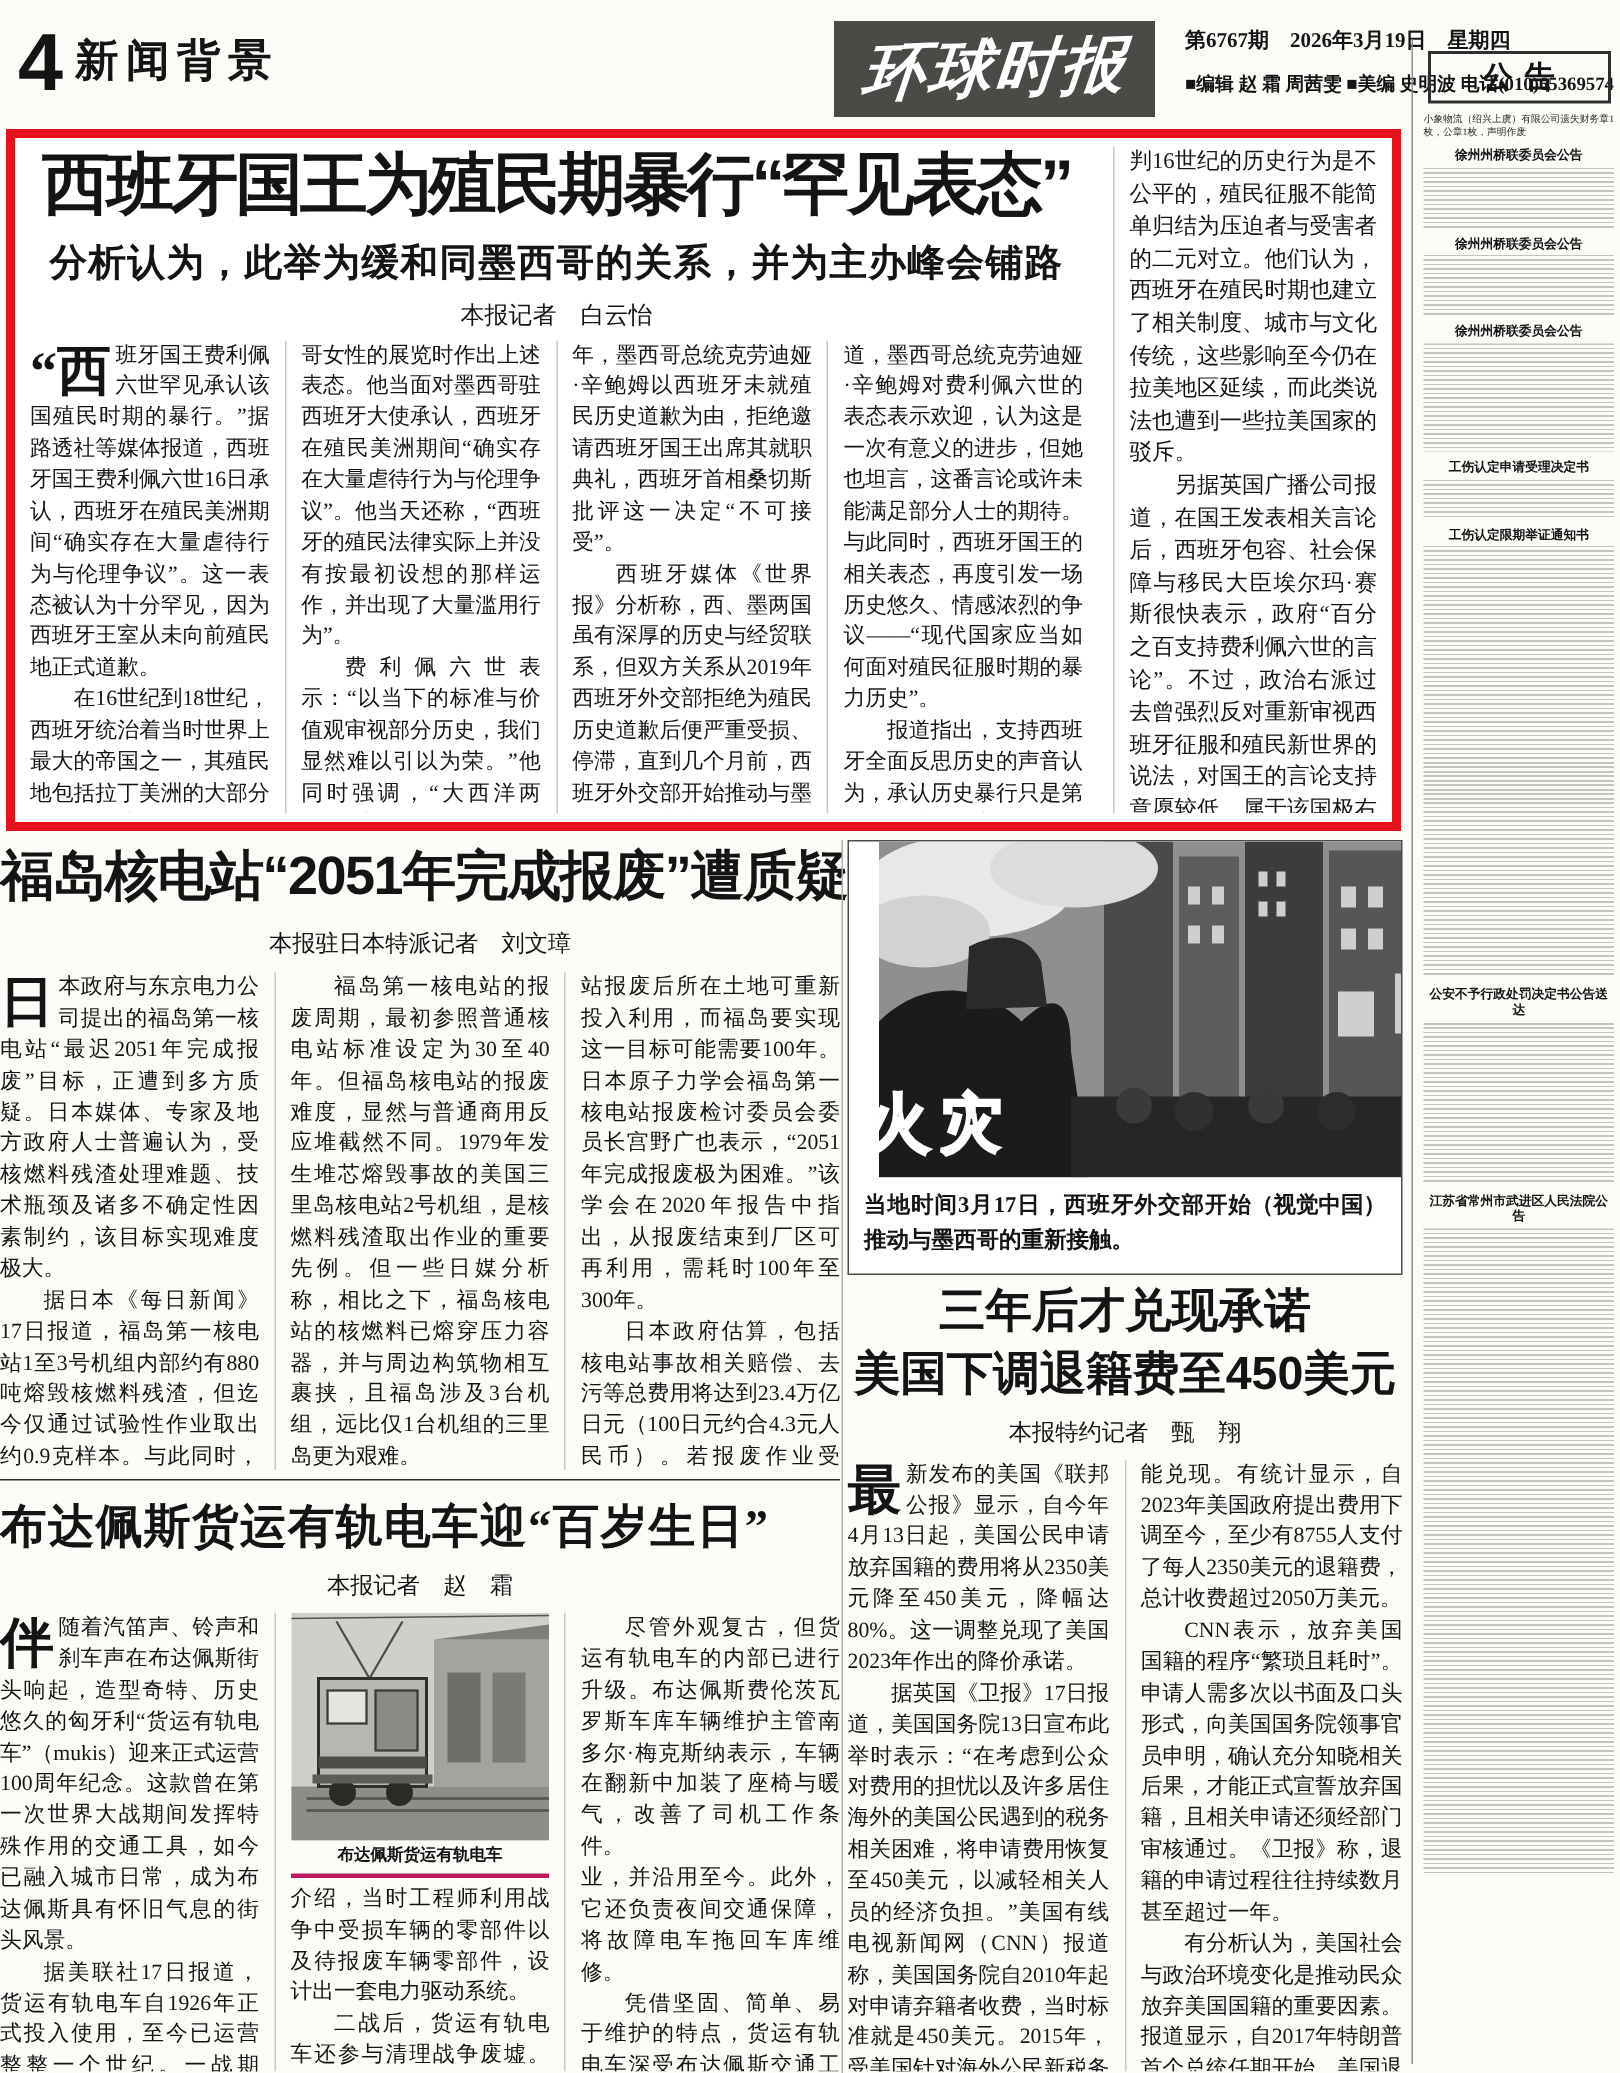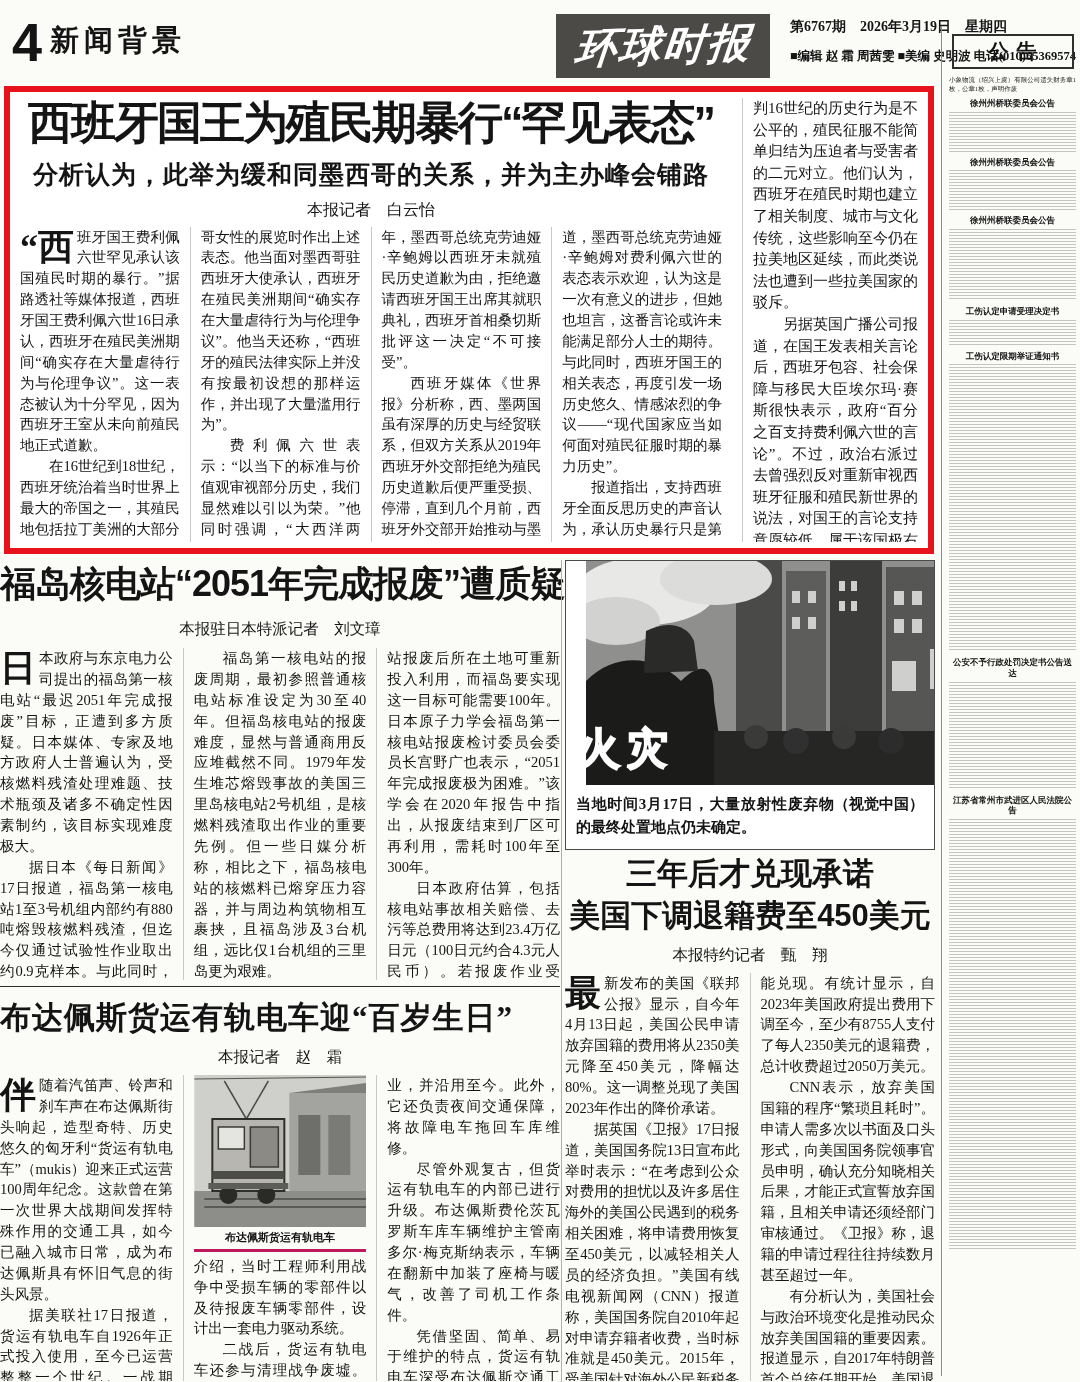--- a/index.html
+++ b/index.html
@@ -175,21 +175,21 @@
       <rect x="128" y="170" width="240" height="54" fill="#262624"></rect>
       <circle cx="170" cy="176" r="12" fill="#3a3a38"></circle>
       <circle cx="210" cy="180" r="13" fill="#303030"></circle>
       <circle cx="258" cy="176" r="12" fill="#3a3a38"></circle>
       <circle cx="305" cy="180" r="13" fill="#2c2c2c"></circle>
     </svg>
     <div class="photo-overlay-title">火灾</div>
   </div>
   <div class="photo-caption">
     <span class="credit">（视觉中国）</span>
-    <span>当地时间3月17日，大量放射性废弃物的最终处置地点仍未确定。</span>
+    <span>当地时间3月17日，西班牙外交部开始推动与墨西哥的重新接触。</span>
   </div>
 </div>
 
 <div class="fee">
   <div class="fee-headline">
     <div>三年后才兑现承诺</div>
     <div>美国下调退籍费至450美元</div>
   </div>
   <div class="fee-byline">本报特约记者　甄　翔</div>
   <div class="cols">
@@ -234,22 +234,22 @@
         <rect x="18" y="96" width="72" height="8" fill="#4c4c48"></rect>
         <circle cx="34" cy="120" r="9" fill="#2a2a26"></circle>
         <circle cx="72" cy="120" r="9" fill="#2a2a26"></circle>
         <rect x="14" y="108" width="80" height="6" fill="#5c5c58"></rect>
       </svg>
       <div class="tram-photo-caption">布达佩斯货运有轨电车</div>
       <p class="article-p cont">介绍，当时工程师利用战争中受损车辆的零部件以及待报废车辆零部件，设计出一套电力驱动系统。</p>
       <p class="article-p">二战后，货运有轨电车还参与清理战争废墟。战后重建完成后，它逐渐融入市民生活，加装除雪机参与清雪作</p>
     </div>
     <div class="col">
+      <p class="article-p">尽管外观复古，但货运有轨电车的内部已进行升级。布达佩斯费伦茨瓦罗斯车库车辆维护主管南多尔·梅克斯纳表示，车辆在翻新中加装了座椅与暖气，改善了司机工作条件。</p>
       <p class="article-p cont">业，并沿用至今。此外，它还负责夜间交通保障，将故障电车拖回车库维修。</p>
-      <p class="article-p">尽管外观复古，但货运有轨电车的内部已进行升级。布达佩斯费伦茨瓦罗斯车库车辆维护主管南多尔·梅克斯纳表示，车辆在翻新中加装了座椅与暖气，改善了司机工作条件。</p>
       <p class="article-p">凭借坚固、简单、易于维护的特点，货运有轨电车深受布达佩斯交通工作者的喜爱。如今，它依靠架空电线供电，穿梭在布达佩斯密集的有轨电车网络中，也成为吸引游客的独特城市景观。▲</p>
     </div>
   </div>
 </div>
 
 <div class="vrule"></div>
 
 <div class="sidebar">
   <div class="gonggao-box">公告</div>
   <p class="notice-first">小象物流（绍兴上虞）有限公司遗失财务章1枚，公章1枚，声明作废</p>

